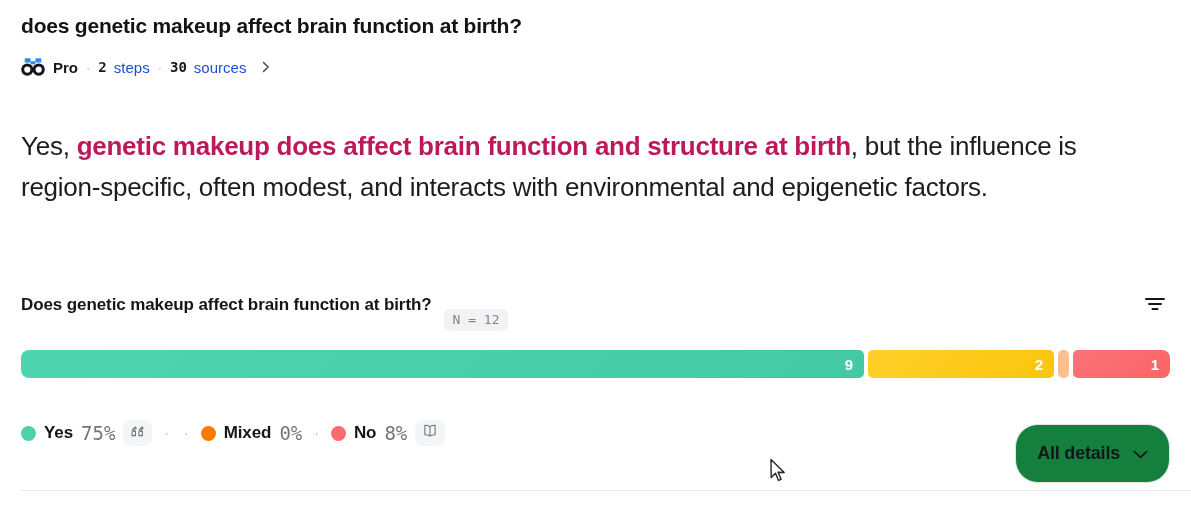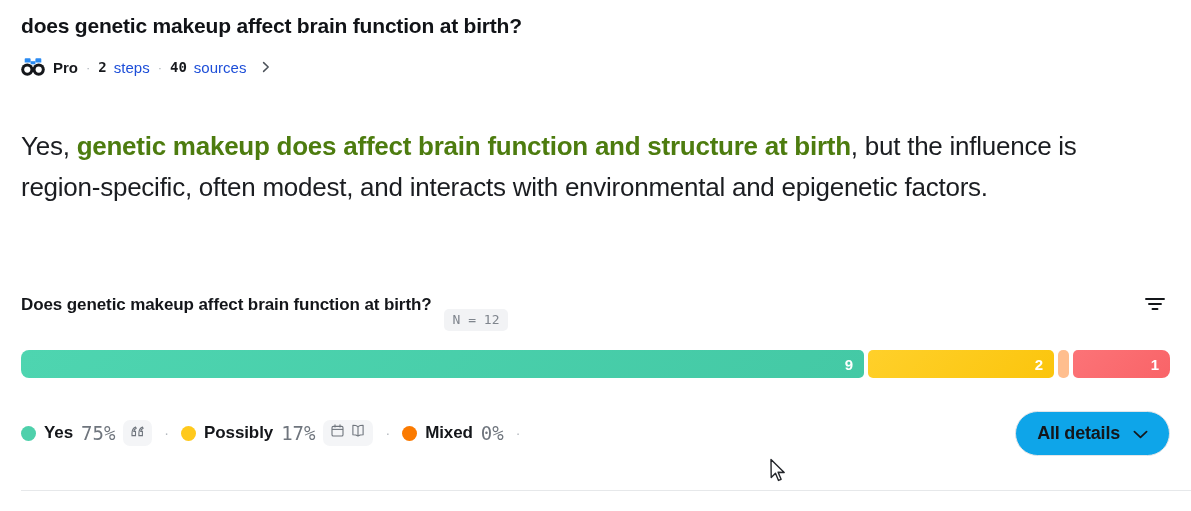--- a/index.html
+++ b/index.html
@@ -34,21 +34,21 @@
   .meta-dim { color: #1d4ed8; }
   .meta-dot { color: #aeb3b9; font-size: 13px; margin: 0 1px; }
   .chev-right { width: 14px; height: 14px; margin-left: 6px; display: block; }
 
   
   .answer {
     position: absolute; left: 21px; top: 126px; width: 1070px;
     font-size: 26px; line-height: 41px; color: #1b1d21;
     letter-spacing: -0.25px;
   }
-  .answer b { font-weight: bold; color: #4d7c0f; }
+  .answer b { font-weight: bold; color: #be185d; }
 
   
   .poll-head {
     position: absolute; left: 21px; top: 279px; right: 21px;
     display: flex; align-items: center; gap: 12px;
   }
   .poll-q {
     font-size: 17px; font-weight: bold; color: #14161a;
     letter-spacing: -0.1px; white-space: nowrap;
   }
@@ -92,24 +92,24 @@
   .sep { color: #b4b9bf; font-size: 14px; margin: 0 3px; }
   .icon-badge {
     background: #f4f5f7; border-radius: 7px;
     height: 26px; padding: 0 7px;
     display: flex; align-items: center; gap: 5px;
     cursor: pointer;
   }
 
   
   .details-btn {
-    position: absolute; right: 21px; top: 411px;
-    height: 45px; padding: 0 21px;
+    position: absolute; right: 21px; top: 424px;
+    height: 59px; padding: 0 21px;
     display: flex; align-items: center; gap: 13px;
-    background: #0ea5e9; border: 1px solid #e3e5e8;
+    background: #15803d; border: 1px solid #e3e5e8;
     border-radius: 23px; cursor: pointer;
     font-family: "Liberation Sans", sans-serif;
     font-size: 18px; font-weight: bold; color: #14161a;
     letter-spacing: -0.2px;
   }
 
   
   .divider {
     position: absolute; left: 21px; right: 0; top: 490px;
     height: 1px; background: #e6e8ea;
@@ -133,21 +133,21 @@
         <circle cx="18.7" cy="12.6" r="6.1" fill="#15171b"></circle>
         <circle cx="7.3" cy="12.6" r="3.1" fill="#ffffff"></circle>
         <circle cx="18.7" cy="12.6" r="3.1" fill="#ffffff"></circle>
       </svg>
     </span>
     <span class="meta-strong">Pro</span>
     <span class="meta-dot">·</span>
     <span class="meta-mono">2</span>
     <span class="meta-dim">steps</span>
     <span class="meta-dot">·</span>
-    <span class="meta-mono">40</span>
+    <span class="meta-mono">30</span>
     <span class="meta-dim">sources</span>
     <span>
       <svg class="chev-right" viewBox="0 0 14 14" aria-hidden="true">
         <path d="M4.6 2.6L9.2 7l-4.6 4.4" fill="none" stroke="#4c525a" stroke-width="1.5" stroke-linecap="round" stroke-linejoin="round"></path>
       </svg>
     </span>
   </div>
 
   <div class="answer">
     <span>Yes, </span><b>genetic makeup does affect brain function and structure at birth</b><span>, but the influence is region-specific, often modest, and interacts with environmental and epigenetic factors.</span>
@@ -190,51 +190,44 @@
         <span>
           <svg width="15" height="14" viewBox="0 0 15 14" aria-hidden="true">
             <path d="M2 9.4c0-3 1.3-5.3 3.6-6.3l.6 1.1C4.7 4.9 3.9 6 3.8 7.4h1.7v4.2H2V9.4zm6.9 0c0-3 1.3-5.3 3.6-6.3l.6 1.1c-1.5.7-2.3 1.8-2.4 3.2h1.7v4.2H8.9V9.4z" fill="none" stroke="#6f757d" stroke-width="1.1"></path>
           </svg>
         </span>
       </span>
     </div>
 
     <span class="sep">·</span>
 
+
+    <span class="sep">·</span>
+
     <div class="legend-item">
-      <span class="dot" style="background:#ffc91c"></span>
-      <span class="lg-label">Possibly</span>
-      <span class="lg-pct">17%</span>
+      <span class="dot" style="background:#fb7a00"></span>
+      <span class="lg-label">Mixed</span>
+      <span class="lg-pct">0%</span>
+    </div>
+
+    <span class="sep">·</span>
+
+    <div class="legend-item">
+      <span class="dot" style="background:#fb6b6f"></span>
+      <span class="lg-label">No</span>
+      <span class="lg-pct">8%</span>
       <span class="icon-badge">
-        <span>
-          <svg width="15" height="15" viewBox="0 0 15 15" aria-hidden="true">
-            <rect x="2" y="3.4" width="11" height="9.6" rx="1.3" fill="none" stroke="#6f757d" stroke-width="1.1"></rect>
-            <path d="M2 6.4h11" stroke="#6f757d" stroke-width="1.1"></path>
-            <path d="M5 1.8v2.2M10 1.8v2.2" stroke="#6f757d" stroke-width="1.1" stroke-linecap="round"></path>
-          </svg>
-        </span>
         <span>
           <svg width="16" height="15" viewBox="0 0 16 15" aria-hidden="true">
             <path d="M8 3.6c-1.3-.9-3-1.3-5.1-1.3v9.4c2.1 0 3.8.4 5.1 1.3 1.3-.9 3-1.3 5.1-1.3V2.3c-2.1 0-3.8.4-5.1 1.3z" fill="none" stroke="#6f757d" stroke-width="1.1" stroke-linejoin="round"></path>
             <path d="M8 3.6v9.4" stroke="#6f757d" stroke-width="1.1"></path>
           </svg>
         </span>
       </span>
     </div>
-
-    <span class="sep">·</span>
-
-    <div class="legend-item">
-      <span class="dot" style="background:#fb7a00"></span>
-      <span class="lg-label">Mixed</span>
-      <span class="lg-pct">0%</span>
-    </div>
-
-    <span class="sep">·</span>
-
   </div>
 
   <button class="details-btn">
     <span>All details</span>
     <span>
       <svg width="15" height="9" viewBox="0 0 15 9" aria-hidden="true">
         <path d="M1.4 1.6L7.5 7.4l6.1-5.8" fill="none" stroke="#14161a" stroke-width="1.7" stroke-linecap="round" stroke-linejoin="round"></path>
       </svg>
     </span>
   </button>

